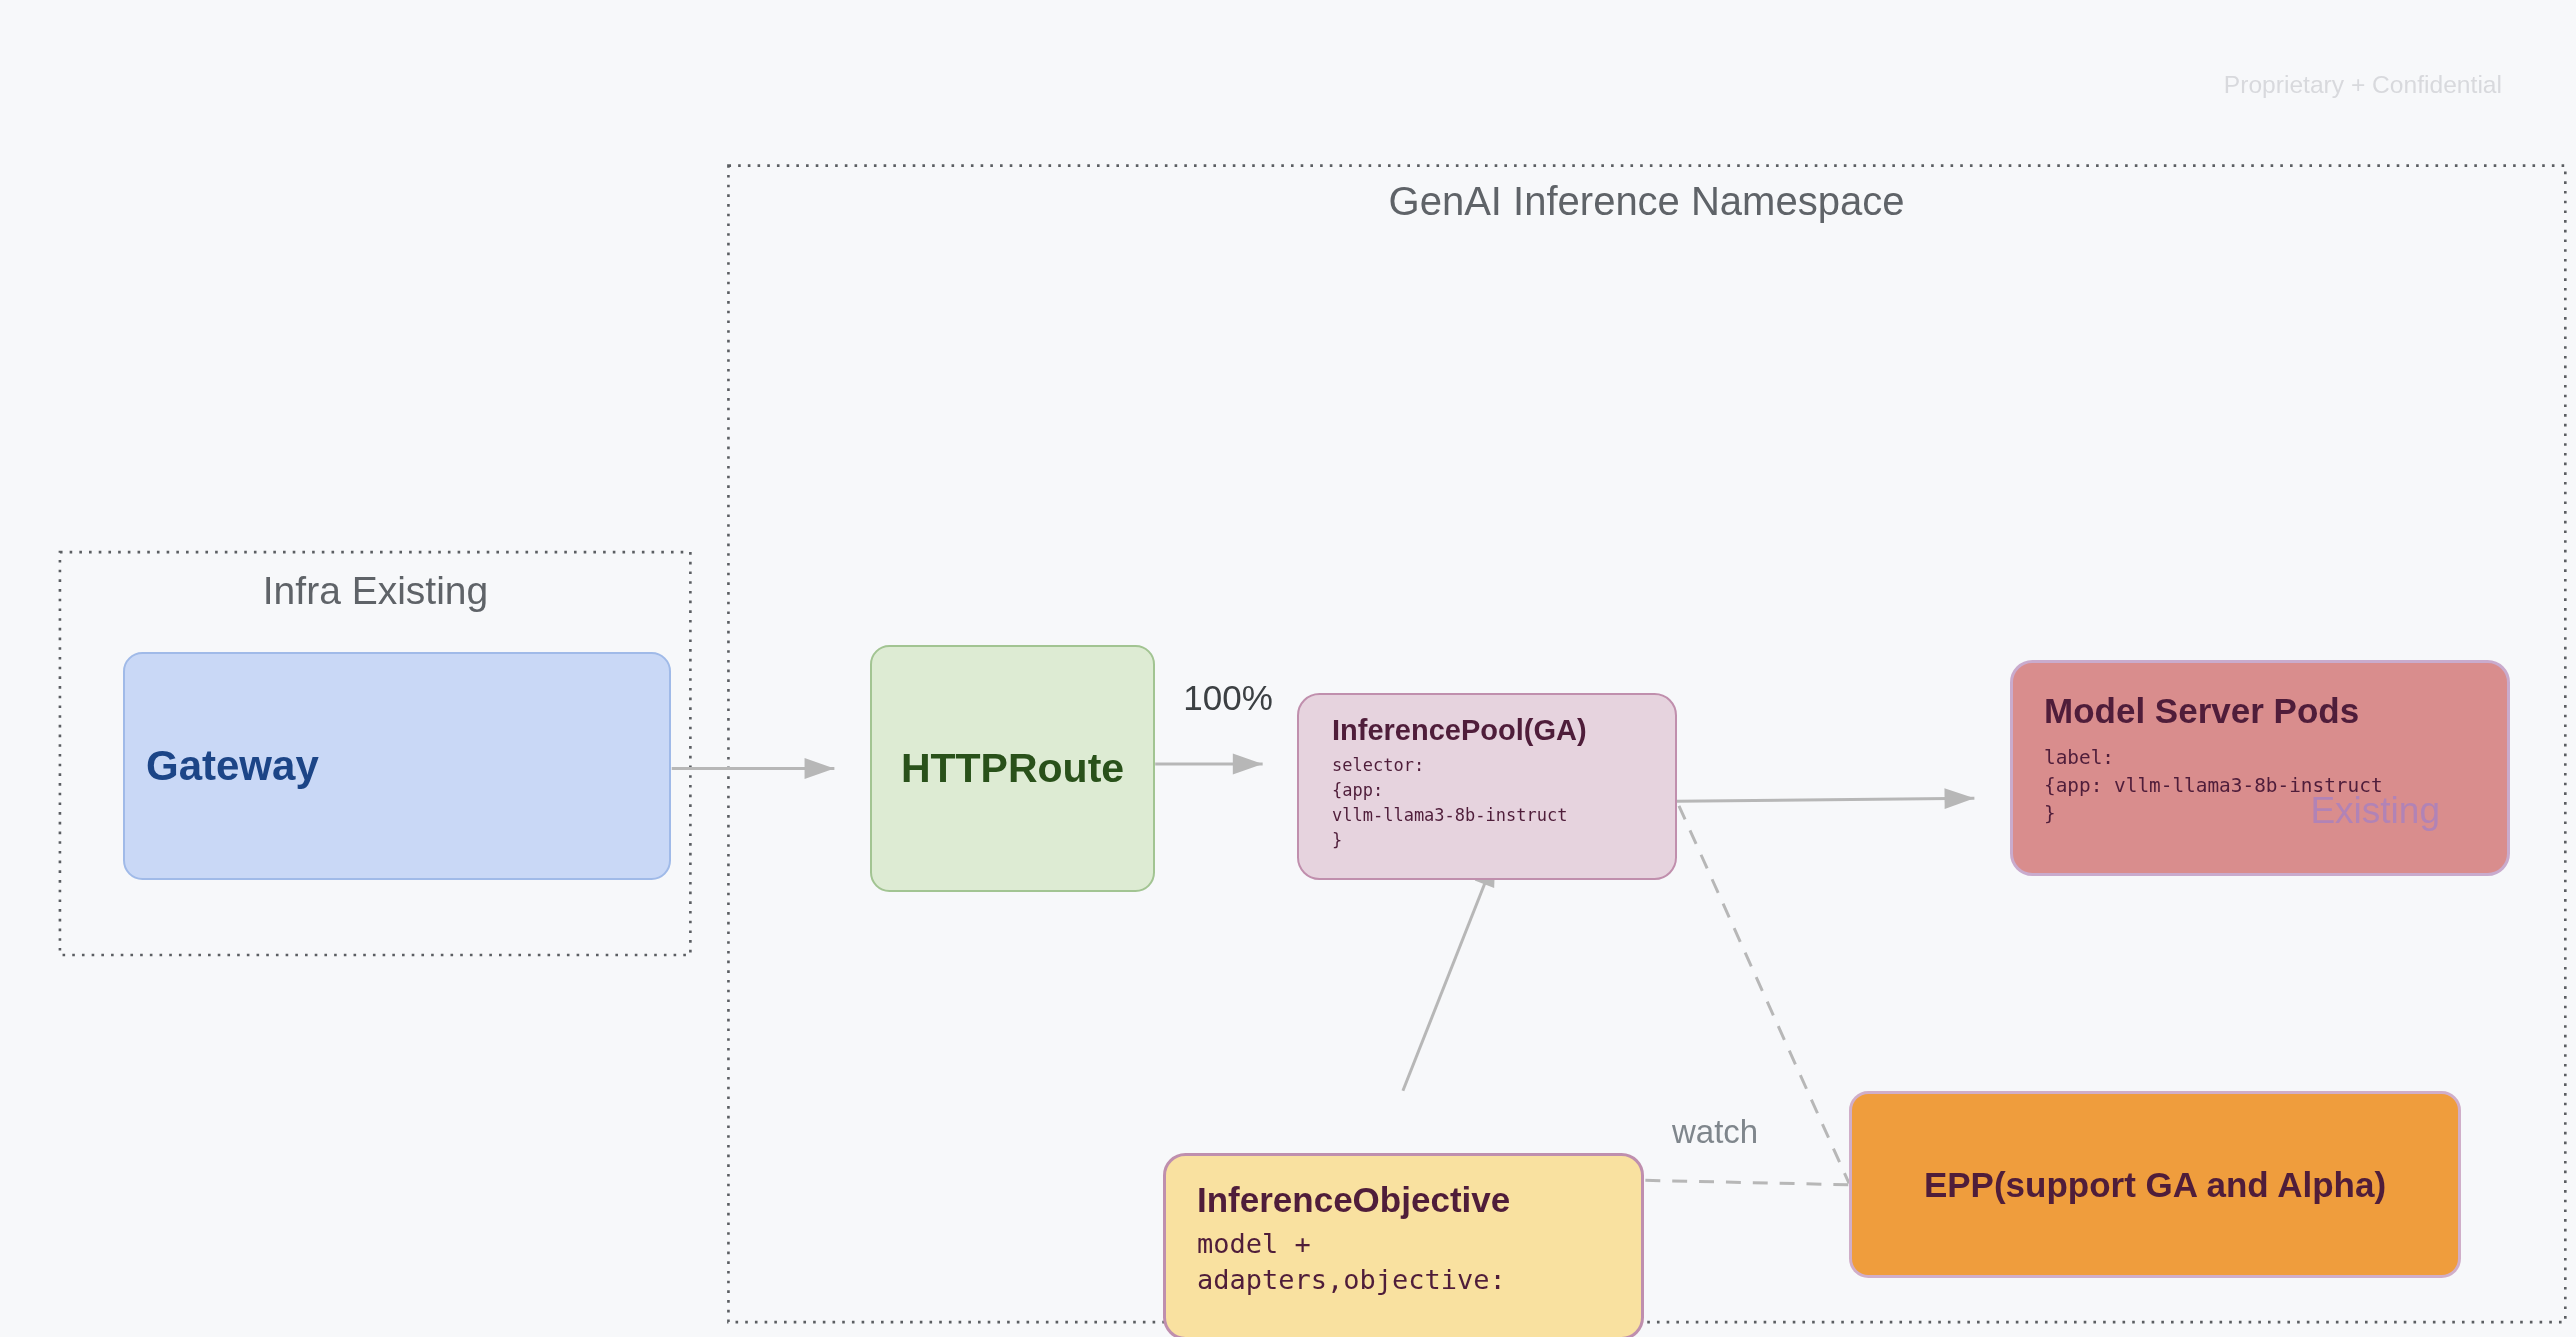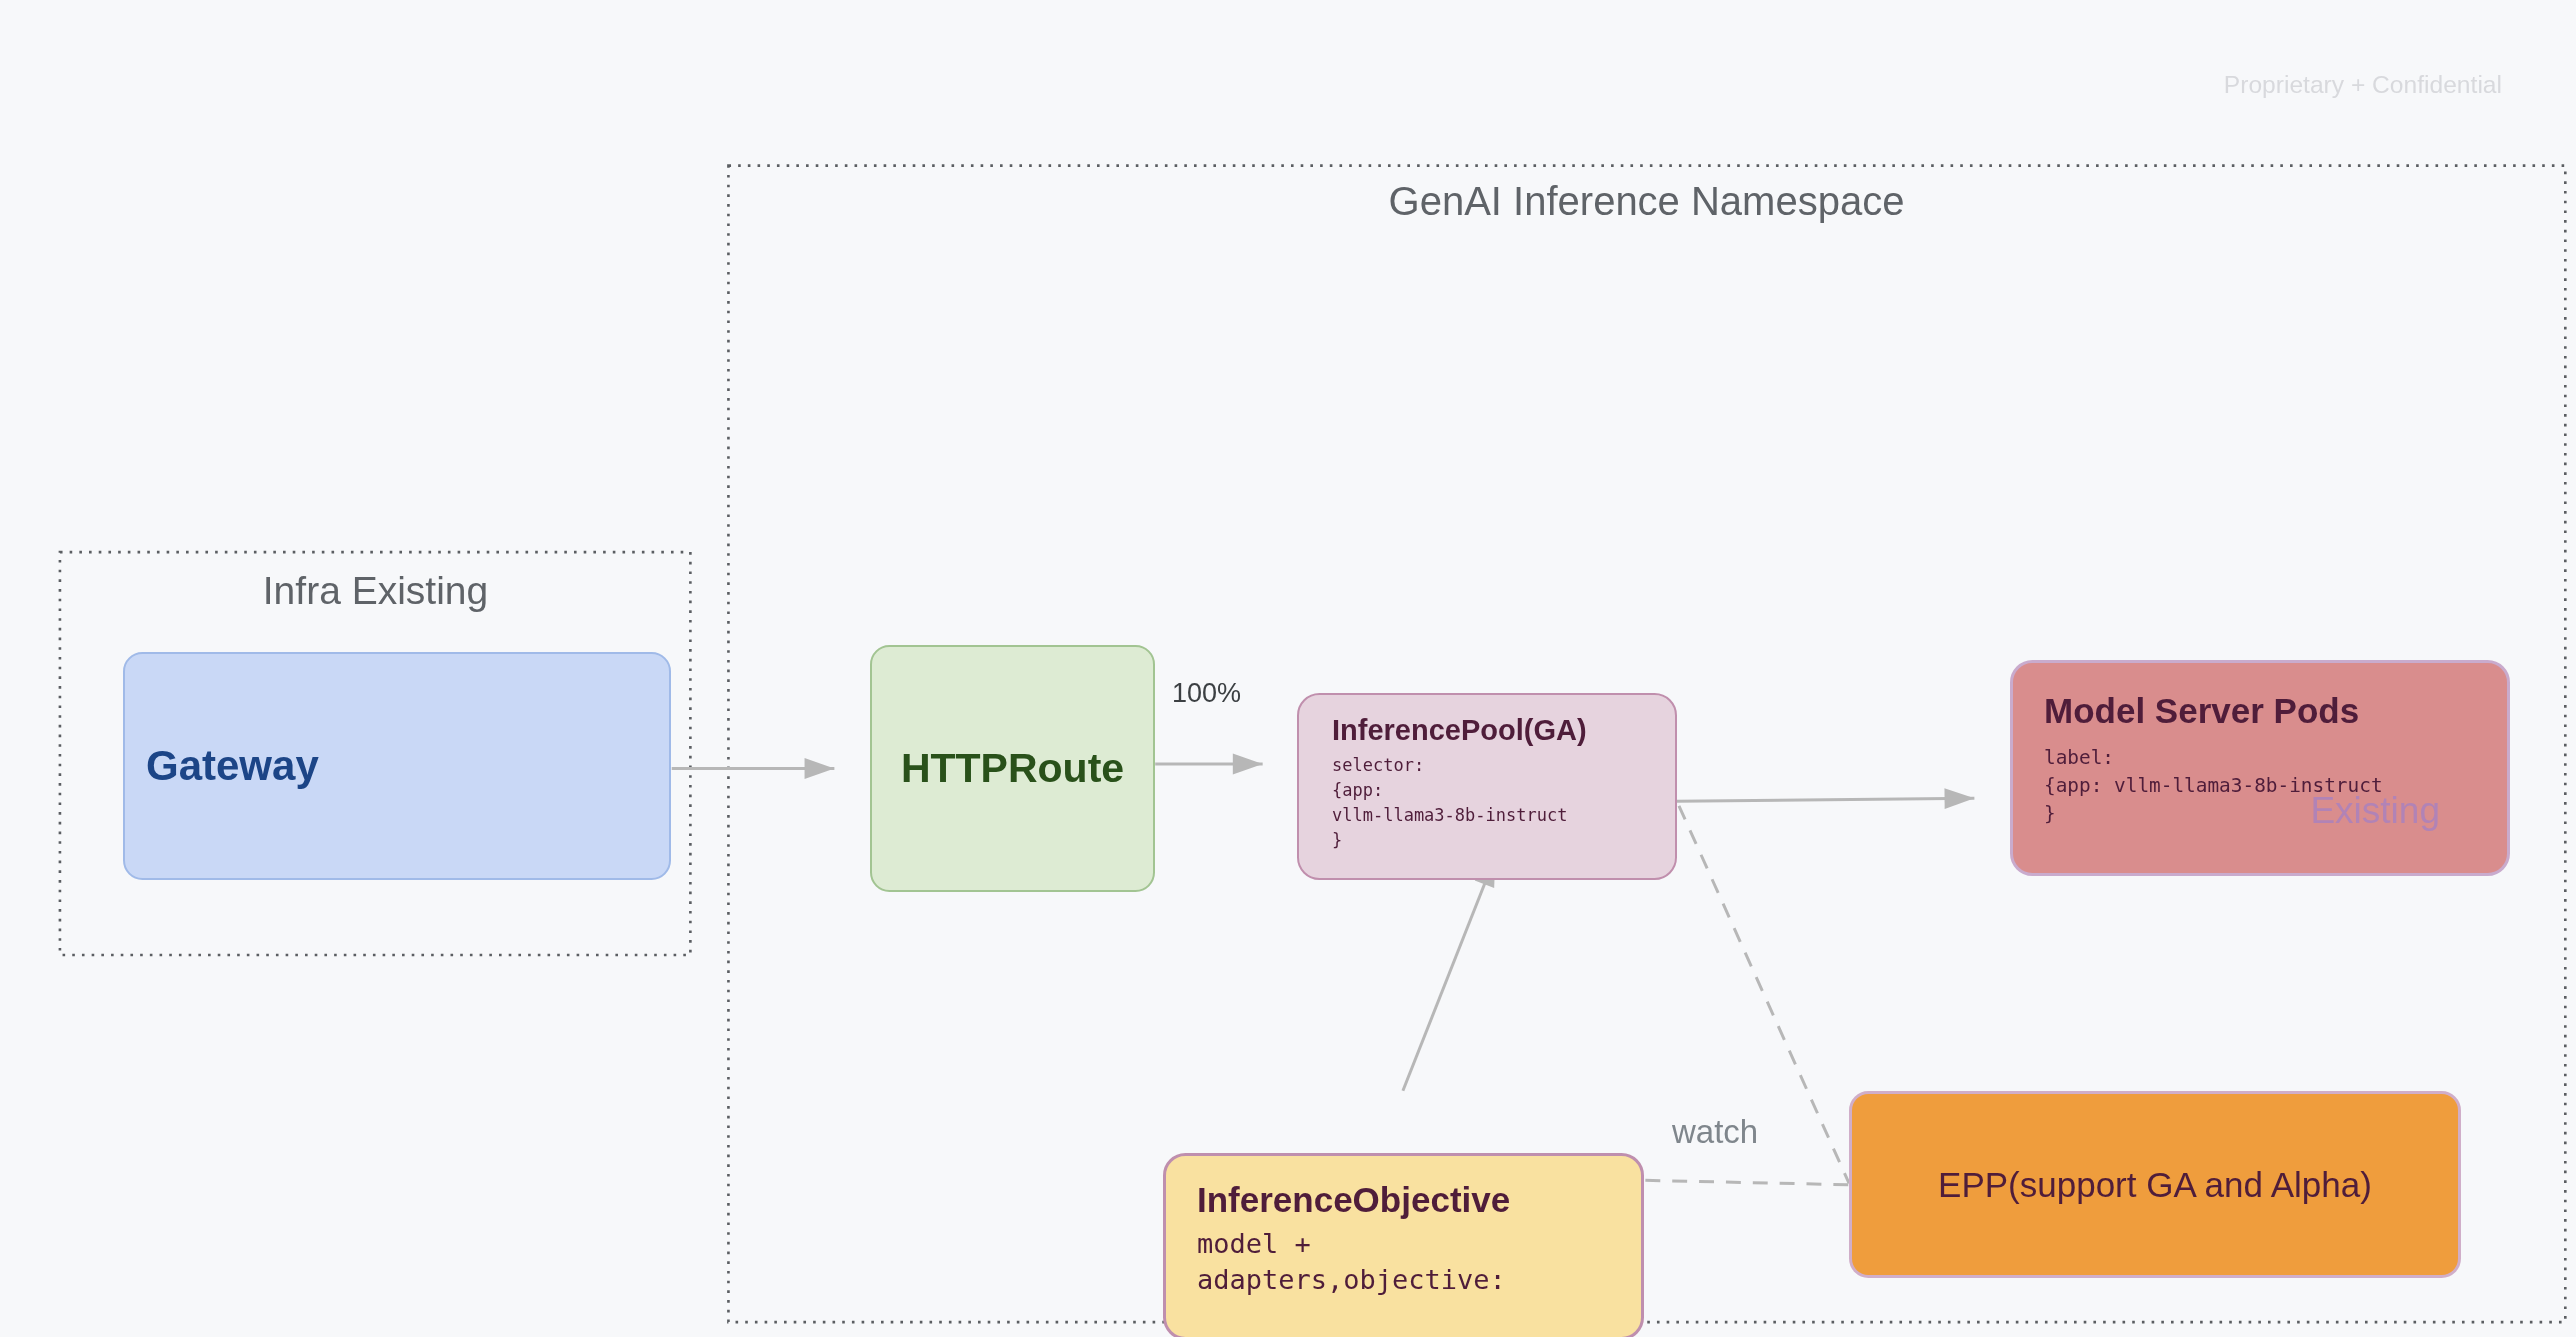--- a/index.html
+++ b/index.html
@@ -98,26 +98,26 @@
   }
   .node-objective .code{font-size:27px;line-height:36px;}
   .node-epp{
     left:1849px;top:1091px;width:612px;height:187px;
     background:var(--epp_fill,#ef9d3d);
     border:3px solid var(--epp_border,#d0aec9);
     border-radius:19.4px;
     display:flex;align-items:center;justify-content:center;
   }
   .node-epp .title{
-    font-size:35px;font-weight:normal;color:var(--plum,#4f1d3a);
+    font-size:35px;font-weight:bold;color:var(--plum,#4f1d3a);
   }
   .edge-label{position:absolute;}
   .label-weight{
-    left:1172px;top:678px;width:112px;
-    font-size:27px;color:var(--label_dark,#3c4043);
+    left:1172px;top:678px;width:112px;text-align:center;
+    font-size:35px;color:var(--label_dark,#3c4043);
   }
   .label-watch{
     left:1672px;top:1113px;width:127px;
     font-size:33px;color:var(--label_gray,#7f868c);
   }
 </style>
 </head>
 <body>
 
 <div class="canvas">

